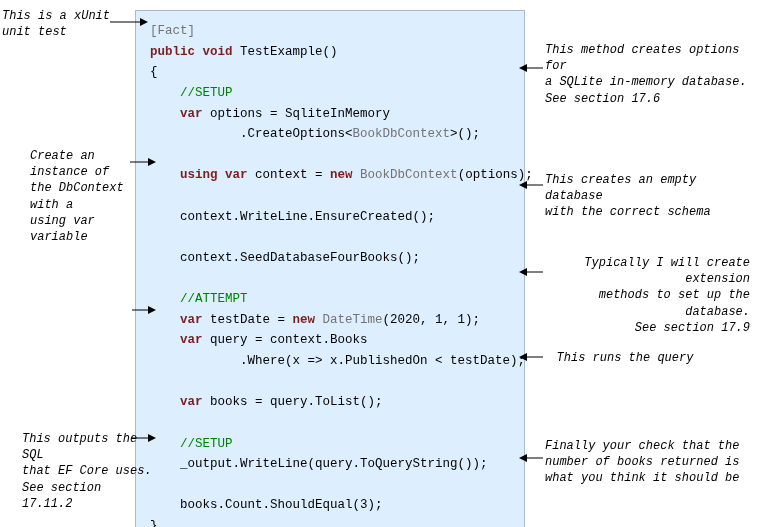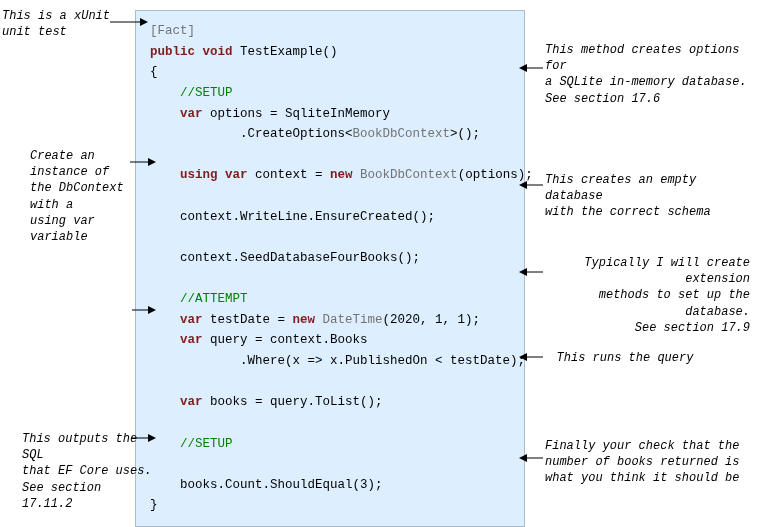--- a/index.html
+++ b/index.html
@@ -89,20 +89,21 @@
     <div class="code-line">    context.SeedDatabaseFourBooks();</div>
     <div class="code-line">&nbsp;</div>
     <div class="code-line">    <span class="comment">//ATTEMPT</span></div>
     <div class="code-line">    <span class="kw">var</span> testDate = <span class="kw">new</span> <span class="type-blue">DateTime</span>(2020, 1, 1);</div>
     <div class="code-line">    <span class="kw">var</span> query = context.Books</div>
     <div class="code-line">            .Where(x =&gt; x.PublishedOn &lt; testDate);</div>
     <div class="code-line">&nbsp;</div>
     <div class="code-line">    <span class="kw">var</span> books = query.ToList();</div>
     <div class="code-line">&nbsp;</div>
     <div class="code-line">    <span class="comment">//SETUP</span></div>
+    <div class="code-line">    _output.WriteLine(query.ToQueryString());</div>
     <div class="code-line">&nbsp;</div>
     <div class="code-line">    books.Count.ShouldEqual(3);</div>
     <div class="code-line">}</div>
   </div>
 
   <div class="annotation" style="left:2px; top:8px; width:120px;">This is a xUnit
 unit test</div>
 
   <div class="annotation" style="left:2px; top:148px; width:128px;margin-left:28px;">Create an instance of<br>the DbContext with a<br>using var variable</div>
 

